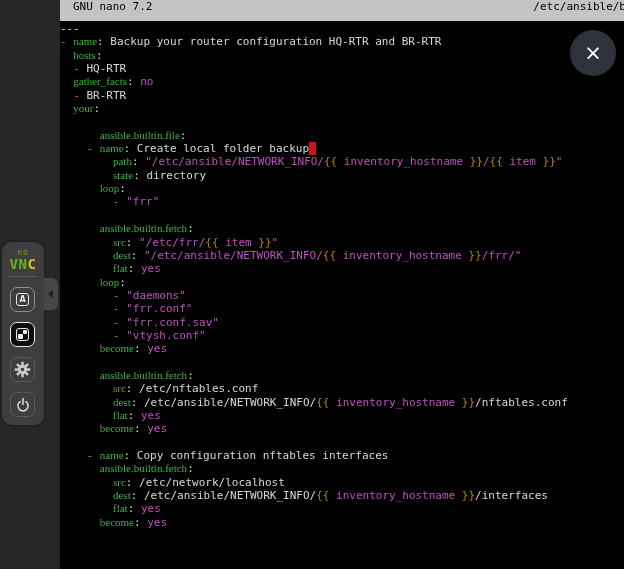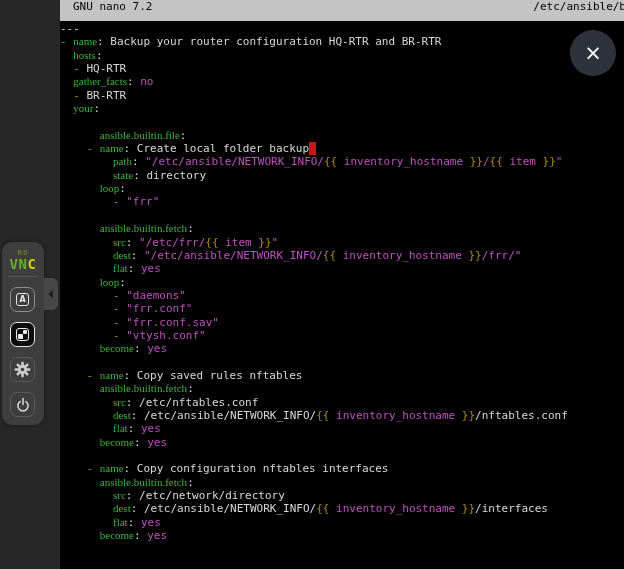--- a/index.html
+++ b/index.html
@@ -129,30 +129,29 @@
       <div class="tl"><span class="tok-w">        </span><span class="tok-g">src</span><span class="tok-w">: </span><span class="tok-m">"/etc/frr/</span><span class="tok-y">{{</span><span class="tok-m"> item </span><span class="tok-y">}}</span><span class="tok-m">"</span></div>
       <div class="tl"><span class="tok-w">        </span><span class="tok-g">dest</span><span class="tok-w">: </span><span class="tok-m">"/etc/ansible/NETWORK_INFO/</span><span class="tok-y">{{</span><span class="tok-m"> inventory_hostname </span><span class="tok-y">}}</span><span class="tok-m">/frr/"</span></div>
       <div class="tl"><span class="tok-w">        </span><span class="tok-g">flat</span><span class="tok-w">: </span><span class="tok-m">yes</span></div>
       <div class="tl"><span class="tok-w">      </span><span class="tok-g">loop</span><span class="tok-w">:</span></div>
       <div class="tl"><span class="tok-w">        </span><span class="tok-y">- </span><span class="tok-m">"daemons"</span></div>
       <div class="tl"><span class="tok-w">        </span><span class="tok-y">- </span><span class="tok-m">"frr.conf"</span></div>
       <div class="tl"><span class="tok-w">        </span><span class="tok-y">- </span><span class="tok-m">"frr.conf.sav"</span></div>
       <div class="tl"><span class="tok-w">        </span><span class="tok-y">- </span><span class="tok-m">"vtysh.conf"</span></div>
       <div class="tl"><span class="tok-w">      </span><span class="tok-g">become</span><span class="tok-w">: </span><span class="tok-m">yes</span></div>
       <div class="tl"> </div>
-      <div class="tl"><span class="tok-w">    </span><span class="tok-y">- </span><span class="tok-g">name</span><span class="tok-w">: Copy saved rules nftables</span></div>
       <div class="tl"><span class="tok-w">      </span><span class="tok-g">ansible.builtin.fetch</span><span class="tok-w">:</span></div>
       <div class="tl"><span class="tok-w">        </span><span class="tok-g">src</span><span class="tok-w">: /etc/nftables.conf</span></div>
       <div class="tl"><span class="tok-w">        </span><span class="tok-g">dest</span><span class="tok-w">: /etc/ansible/NETWORK_INFO/</span><span class="tok-y">{{</span><span class="tok-m"> inventory_hostname </span><span class="tok-y">}}</span><span class="tok-w">/nftables.conf</span></div>
       <div class="tl"><span class="tok-w">        </span><span class="tok-g">flat</span><span class="tok-w">: </span><span class="tok-m">yes</span></div>
       <div class="tl"><span class="tok-w">      </span><span class="tok-g">become</span><span class="tok-w">: </span><span class="tok-m">yes</span></div>
       <div class="tl"> </div>
       <div class="tl"><span class="tok-w">    </span><span class="tok-y">- </span><span class="tok-g">name</span><span class="tok-w">: Copy configuration nftables interfaces</span></div>
       <div class="tl"><span class="tok-w">      </span><span class="tok-g">ansible.builtin.fetch</span><span class="tok-w">:</span></div>
-      <div class="tl"><span class="tok-w">        </span><span class="tok-g">src</span><span class="tok-w">: /etc/network/directory</span></div>
+      <div class="tl"><span class="tok-w">        </span><span class="tok-g">src</span><span class="tok-w">: /etc/network/localhost</span></div>
       <div class="tl"><span class="tok-w">        </span><span class="tok-g">dest</span><span class="tok-w">: /etc/ansible/NETWORK_INFO/</span><span class="tok-y">{{</span><span class="tok-m"> inventory_hostname </span><span class="tok-y">}}</span><span class="tok-w">/interfaces</span></div>
       <div class="tl"><span class="tok-w">        </span><span class="tok-g">flat</span><span class="tok-w">: </span><span class="tok-m">yes</span></div>
       <div class="tl"><span class="tok-w">      </span><span class="tok-g">become</span><span class="tok-w">: </span><span class="tok-m">yes</span></div>
     </div>
 </div>
 
 <button class="close-fab">
   <span>×</span>
 </button>
 

